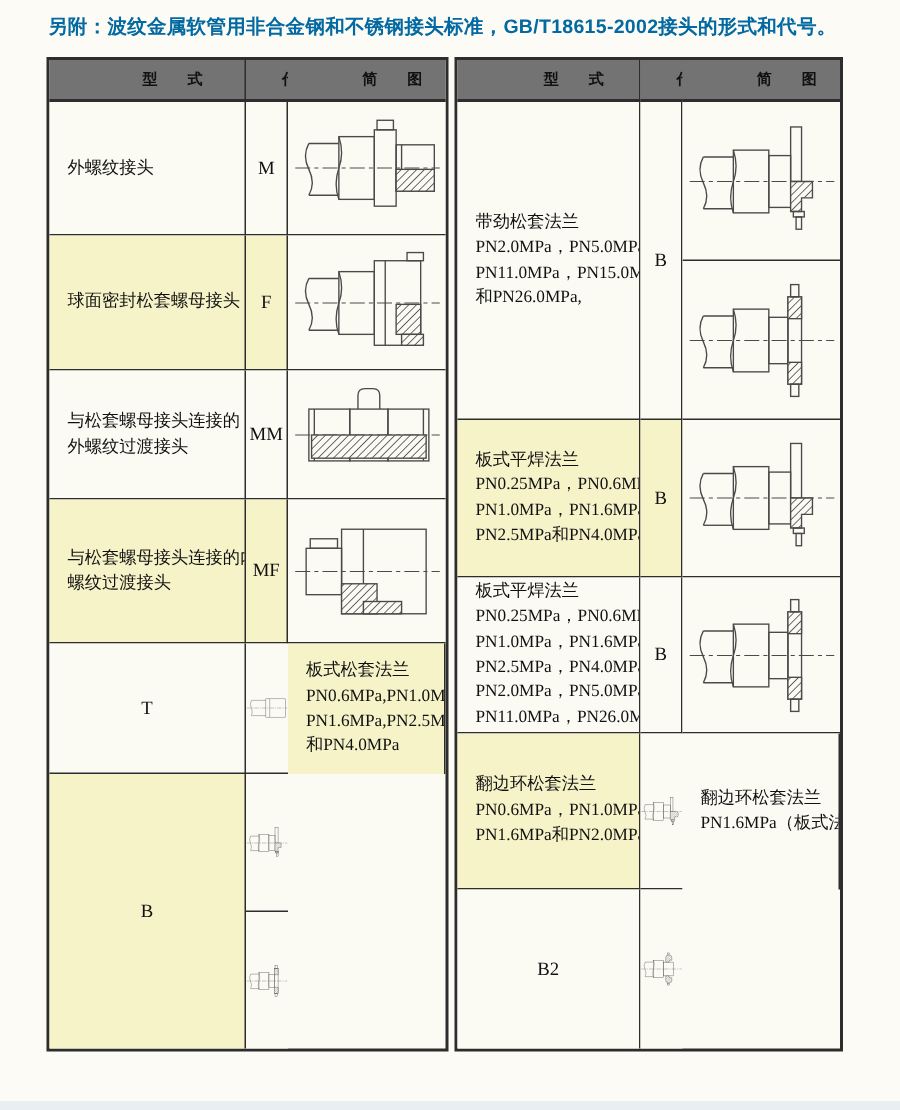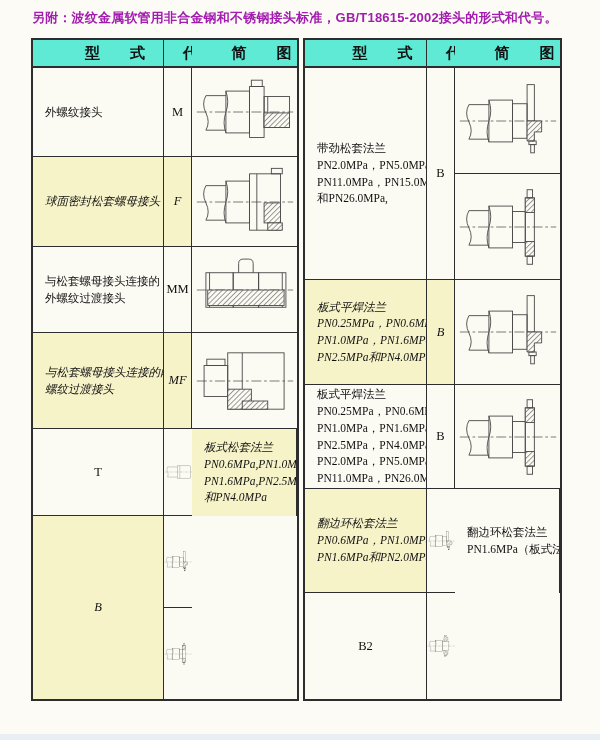--- a/index.html
+++ b/index.html
@@ -11,49 +11,49 @@
     color: #111;
     overflow: hidden;
   }
   .title {
     position: absolute;
     left: 32px; top: 9px;
     font-family: "Liberation Sans", "DejaVu Sans", sans-serif;
     font-weight: 600;
     font-size: 13px;
     letter-spacing: 0.2px;
-    color: #a21caf;
+    color: #0369a1;
     white-space: pre;
   }
   .tbl {
     position: absolute;
     top: 38px;
     display: grid;
     border: 2px solid #2d2d2d;
     background: #fbfbf4;
   }
   #tblL { left: 31px;  width: 268px; height: 663px;
           grid-template-columns: 131px 28px 105px;
           grid-template-rows: 28px 89px 90px 86px 96px 87px 183px; }
   #tblR { left: 303px; width: 259px; height: 663px;
           grid-template-columns: 122px 28px 105px;
           grid-template-rows: 28px 212px 105px 104px 104px 106px; }
   .c { border-right: 1px solid #2d2d2d; border-bottom: 1px solid #2d2d2d; overflow: hidden; }
   .c.cl { border-right: none; }
   .c.rl { border-bottom: none; }
   .hd {
-    background: #5eead4;
+    background: #737373;
     display: flex; align-items: center; justify-content: center;
-    font-weight: bold; font-size: 15px;
+    font-weight: bold; font-size: 10px;
     border-bottom-width: 2px;
     white-space: pre;
     padding-left: 34px;
   }
   .w { background: #fbfbf4; }
-  .y { background: #f6f3c9; font-style: italic; }
+  .y { background: #f6f3c9; }
   .type {
     display: flex; align-items: center;
     padding: 3px 2px 3px 12px;
     font-size: 11.5px; line-height: 1.45;
     white-space: pre;
   }
   .code { display: flex; align-items: center; justify-content: center; font-size: 12.5px; }
   .diag { display: flex; align-items: center; justify-content: center; }
   .diag.split { flex-direction: column; align-items: stretch; }
   .sub { flex: 1; display: flex; align-items: center; justify-content: center; }

